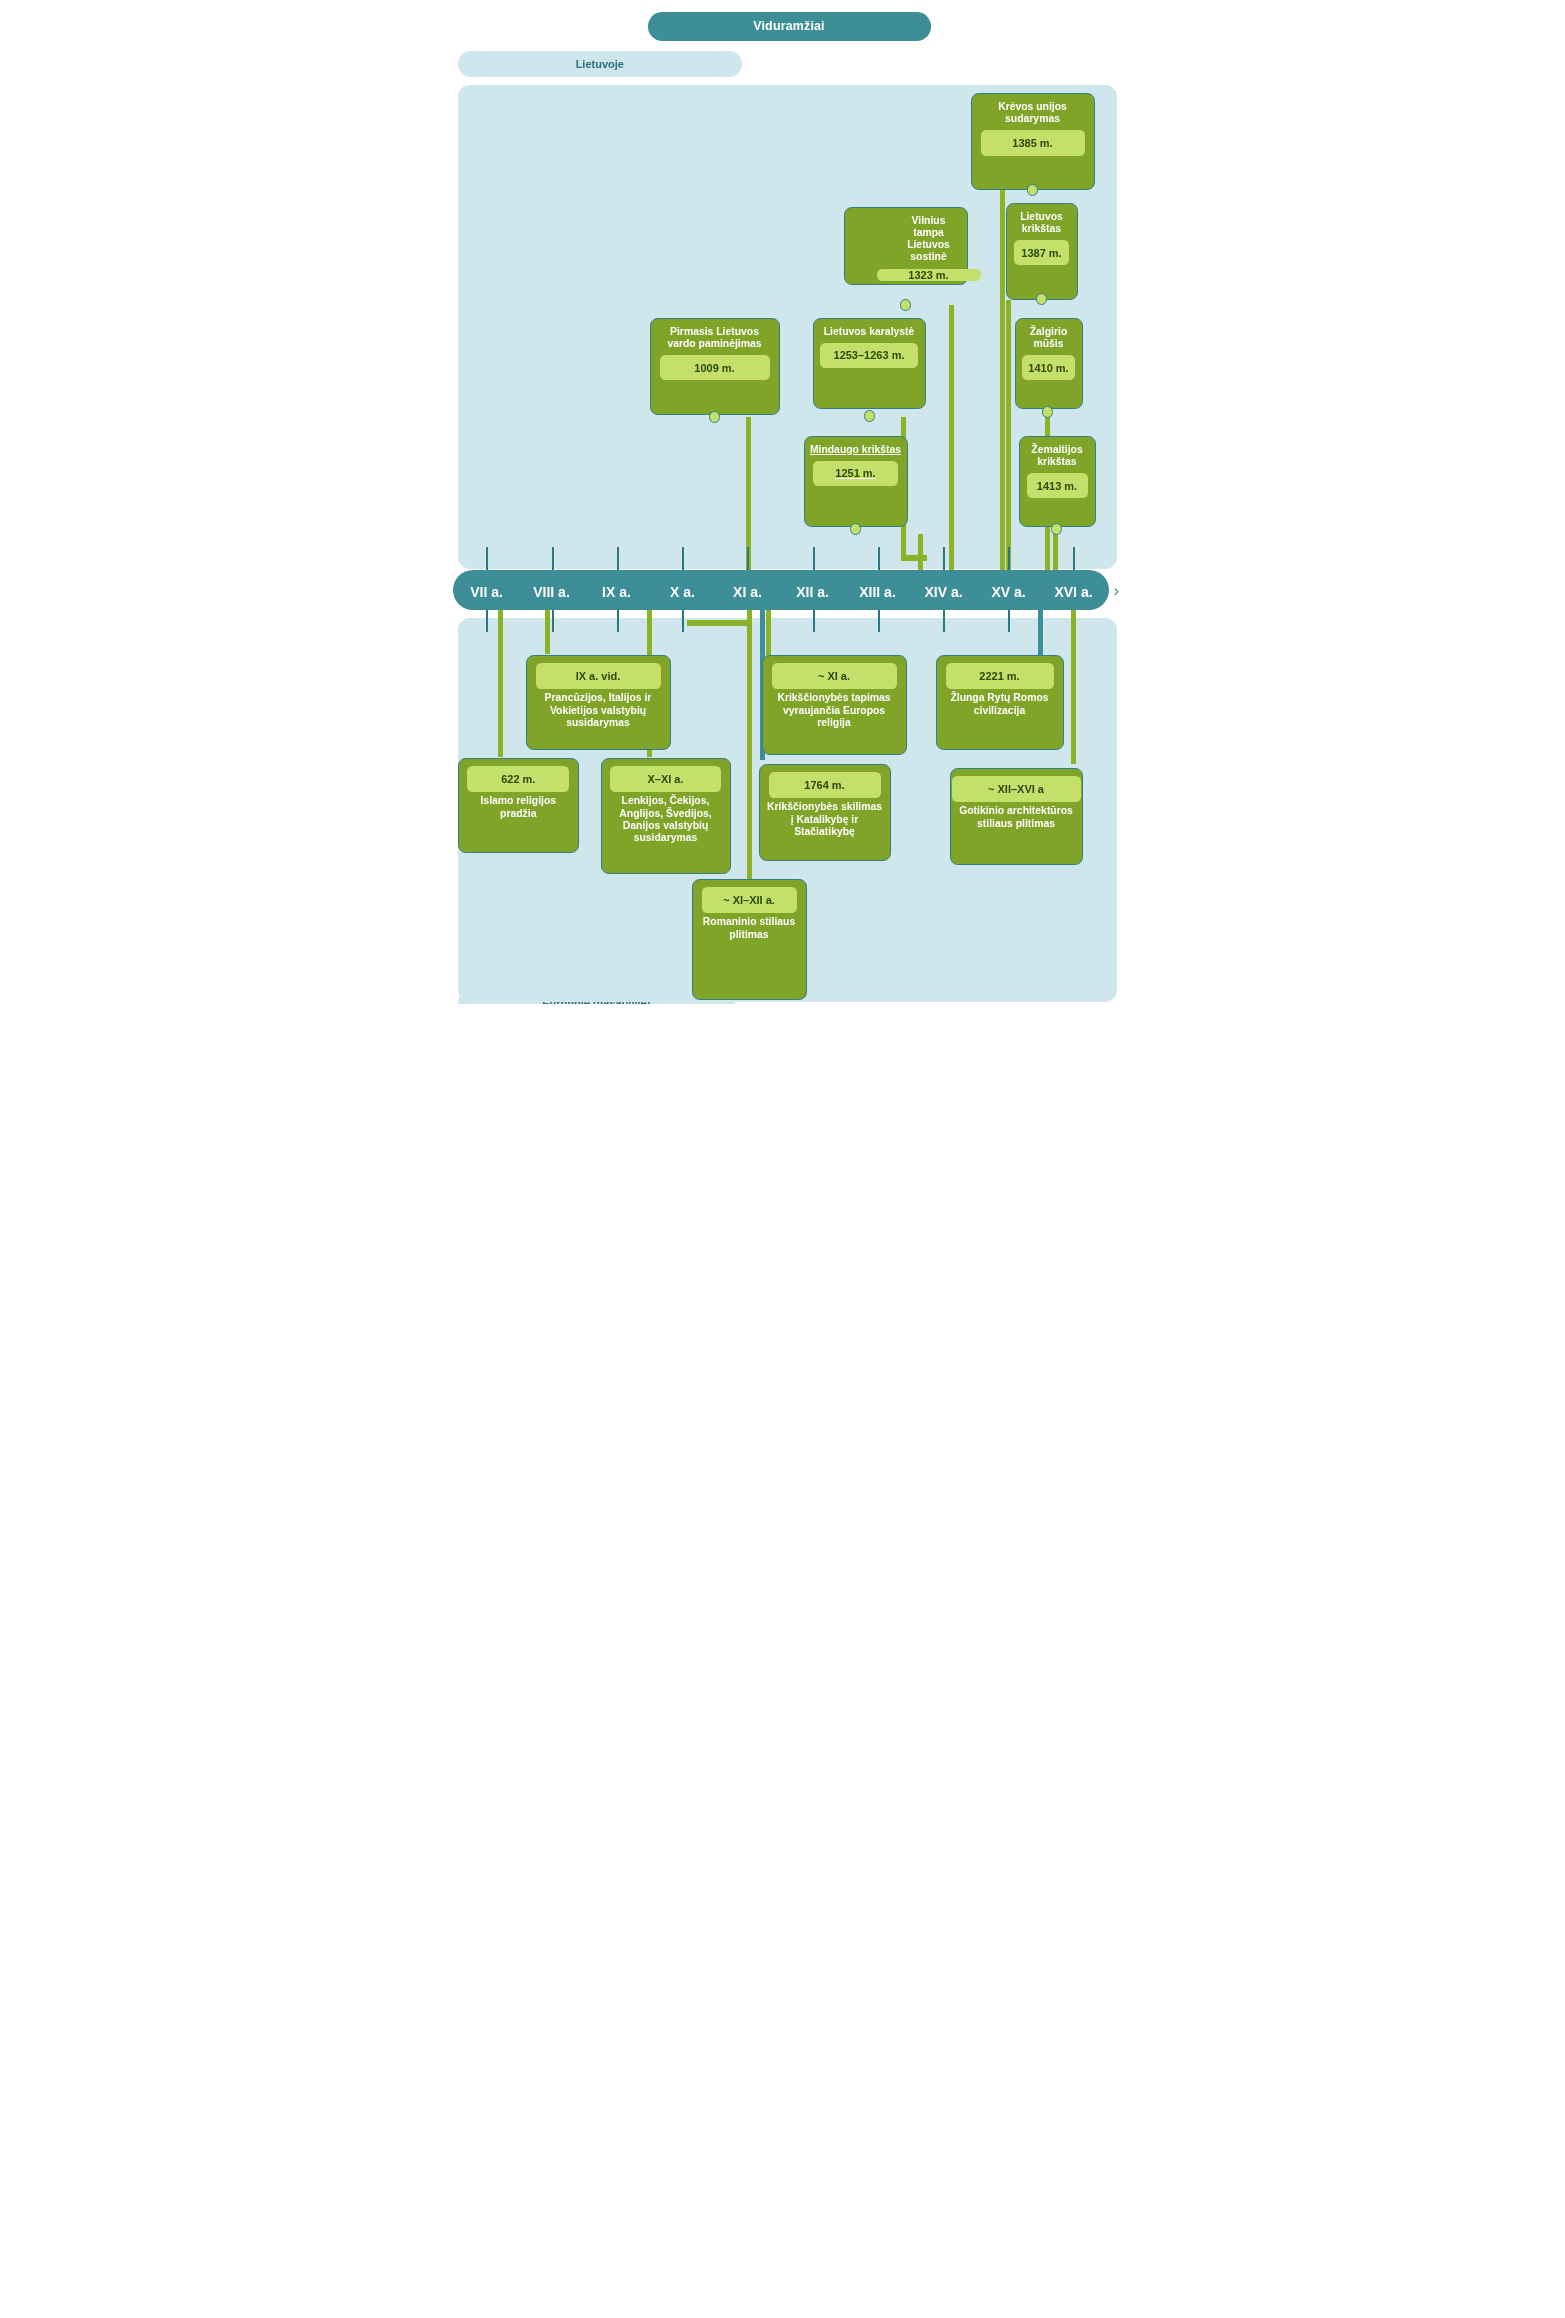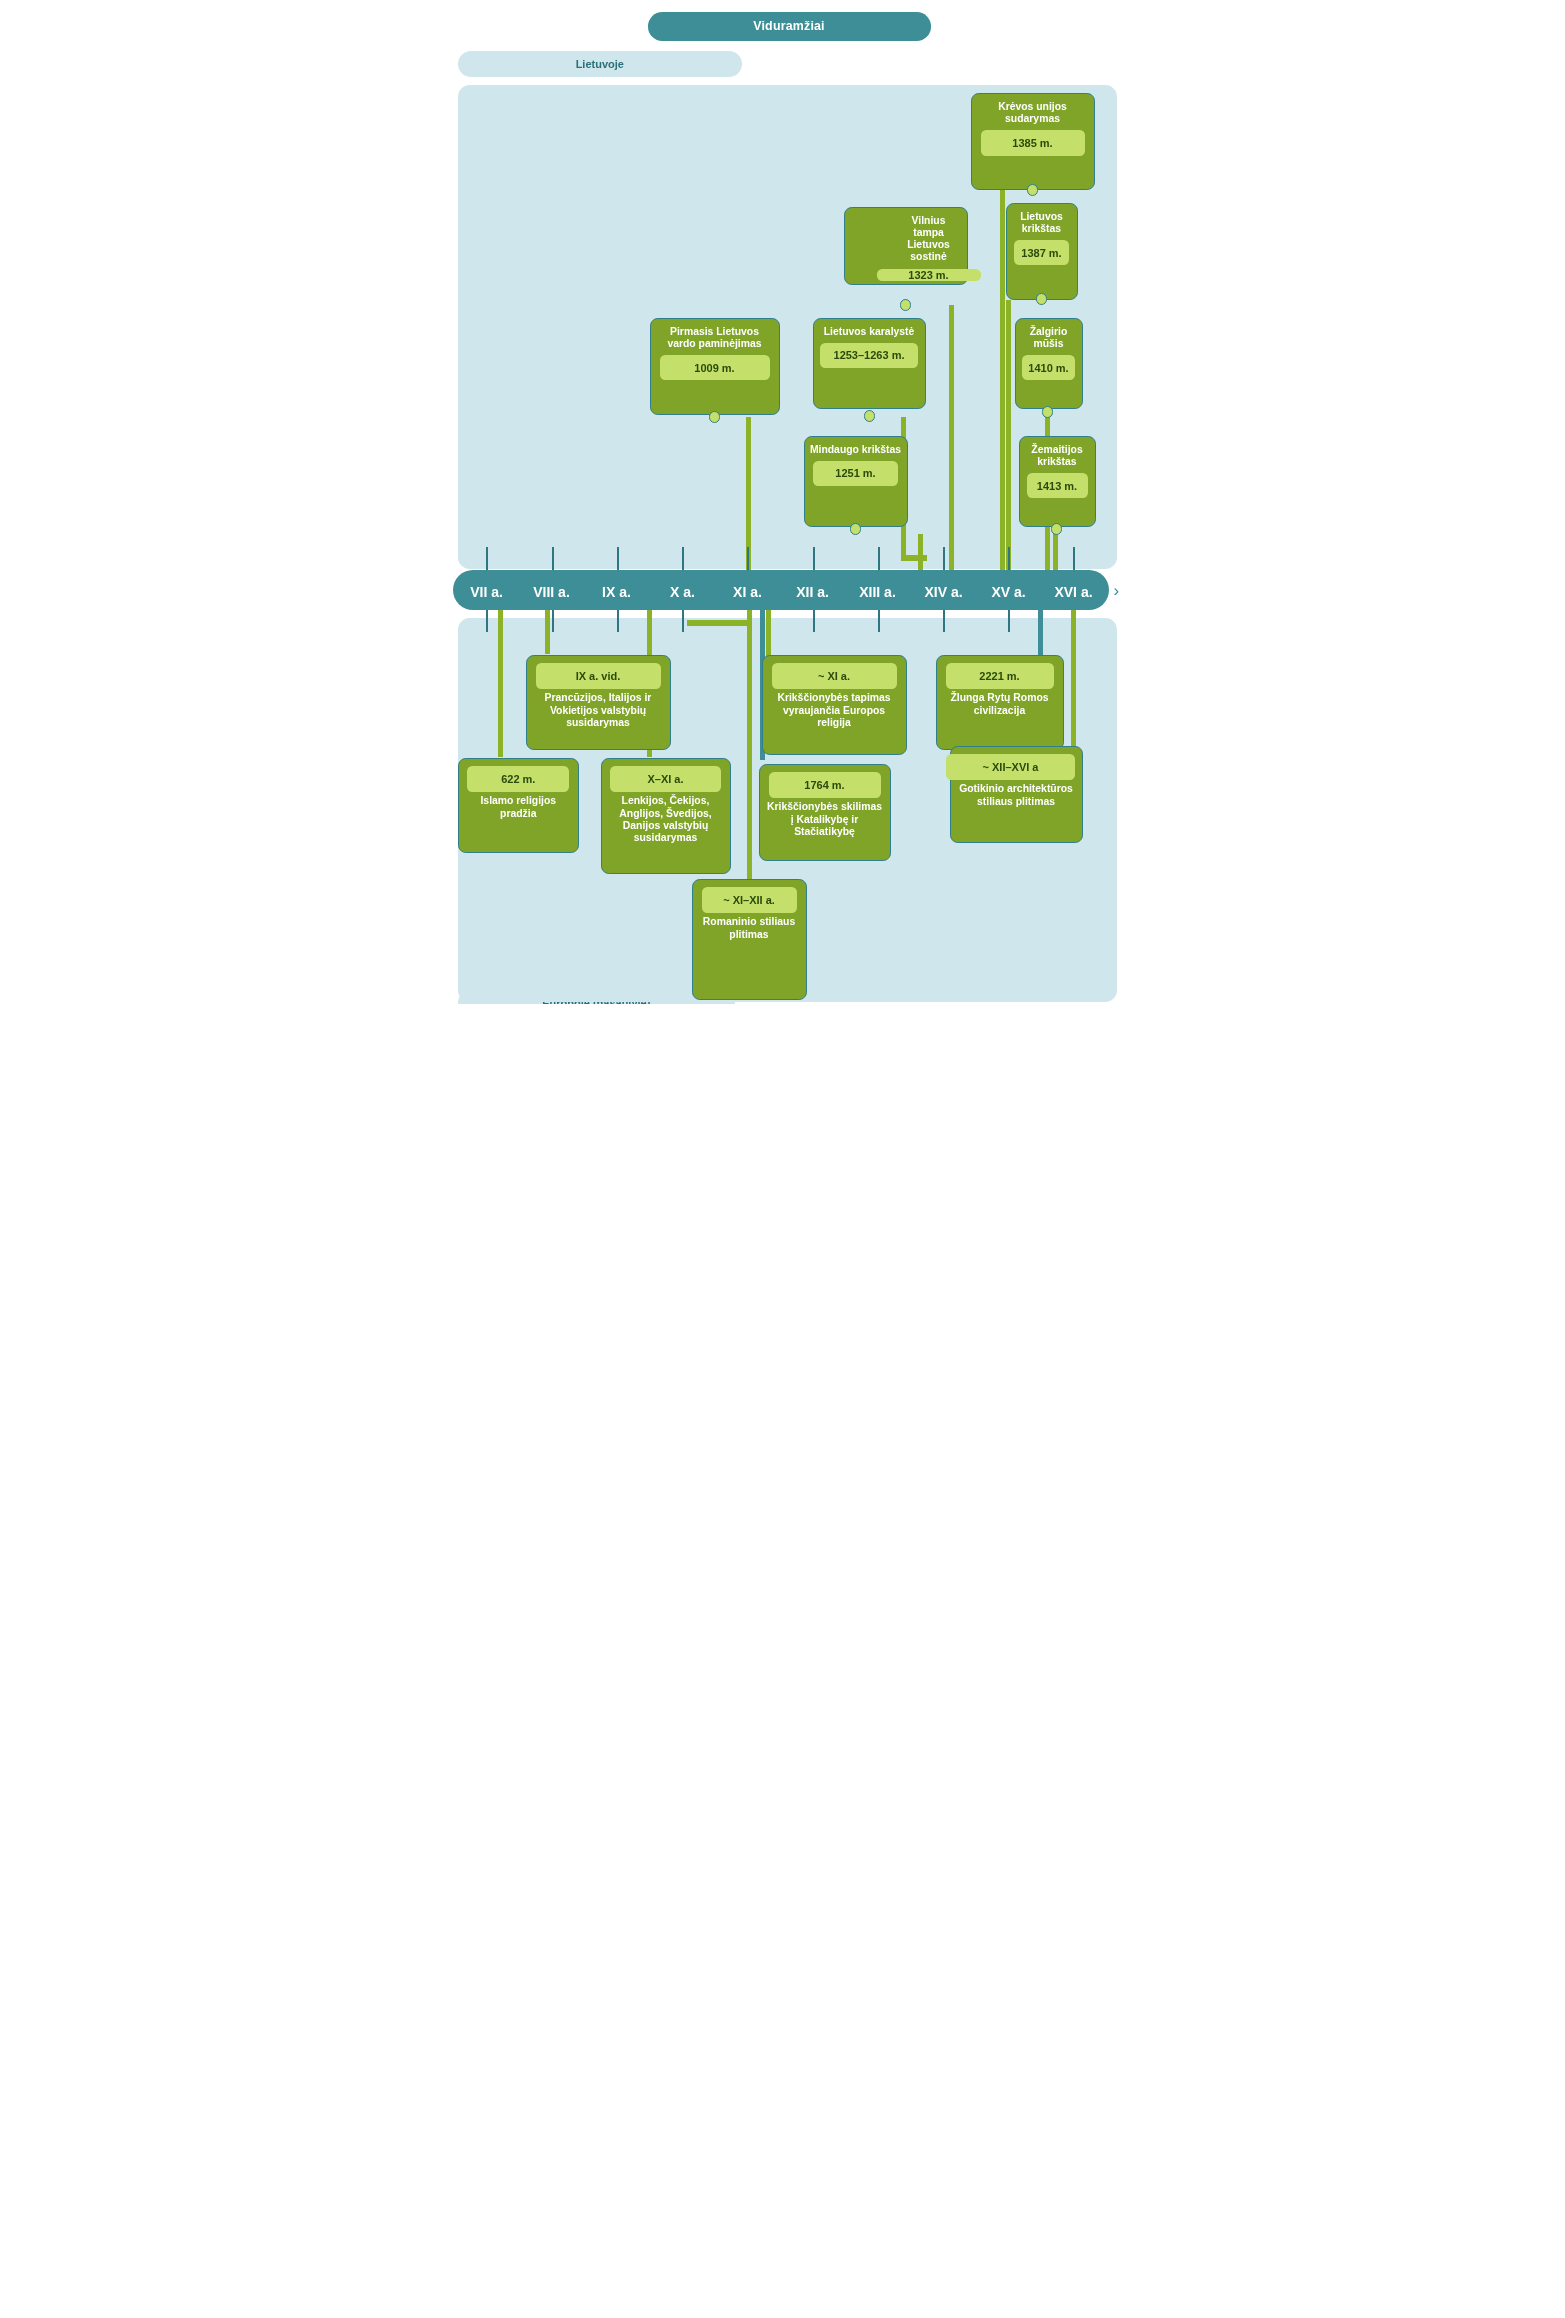--- a/index.html
+++ b/index.html
@@ -126,21 +126,21 @@
     <div class="cdate" style="width:98px;height:25px;">1253–1263 m.</div>
   </div>
   <div class="dot" style="left:420px;top:410px;"></div>
 
   <div class="card" style="left:571px;top:318px;width:68px;height:91px;">
     <div class="ctext">Žalgirio mūšis</div>
     <div class="cdate" style="width:53px;height:25px;">1410 m.</div>
   </div>
   <div class="dot" style="left:598px;top:406px;"></div>
 
-  <div class="card" style="left:360px;top:436px;width:104px;height:91px;">
+  <div class="card" style="left:360px;top:436px;width:104px;height:91px;text-decoration:underline;">
     <div class="ctext">Mindaugo krikštas</div>
     <div class="cdate" style="width:85px;height:25px;">1251 m.</div>
   </div>
   <div class="dot" style="left:406px;top:523px;"></div>
 
   <div class="card" style="left:575px;top:436px;width:77px;height:91px;">
     <div class="ctext">Žemaitijos krikštas</div>
     <div class="cdate" style="width:61px;height:25px;">1413 m.</div>
   </div>
   <div class="dot" style="left:607px;top:523px;"></div>
@@ -213,21 +213,21 @@
   <div class="card date-first" style="left:157px;top:758px;width:130px;height:116px;">
     <div class="cdate" style="width:111px;height:26px;">X–XI a.</div>
     <div class="ctext">Lenkijos, Čekijos, Anglijos, Švedijos, Danijos valstybių susidarymas</div>
   </div>
 
   <div class="card date-first" style="left:315px;top:764px;width:132px;height:97px;">
     <div class="cdate" style="width:112px;height:26px;">1764 m.</div>
     <div class="ctext">Krikščionybės skilimas į Katalikybę ir Stačiatikybę</div>
   </div>
 
-  <div class="card date-first" style="left:506px;top:746px;width:133px;height:97px;align-items:flex-end;">
+  <div class="card date-first" style="left:506px;top:768px;width:133px;height:97px;">
     <div class="cdate" style="width:129px;height:26px;">~ XII–XVI a</div>
     <div class="ctext">Gotikinio architektūros stiliaus plitimas</div>
   </div>
 
   <div class="card date-first" style="left:248px;top:879px;width:115px;height:121px;">
     <div class="cdate" style="width:95px;height:26px;">~ XI–XII a.</div>
     <div class="ctext">Romaninio stiliaus plitimas</div>
   </div>
 
 </div>

